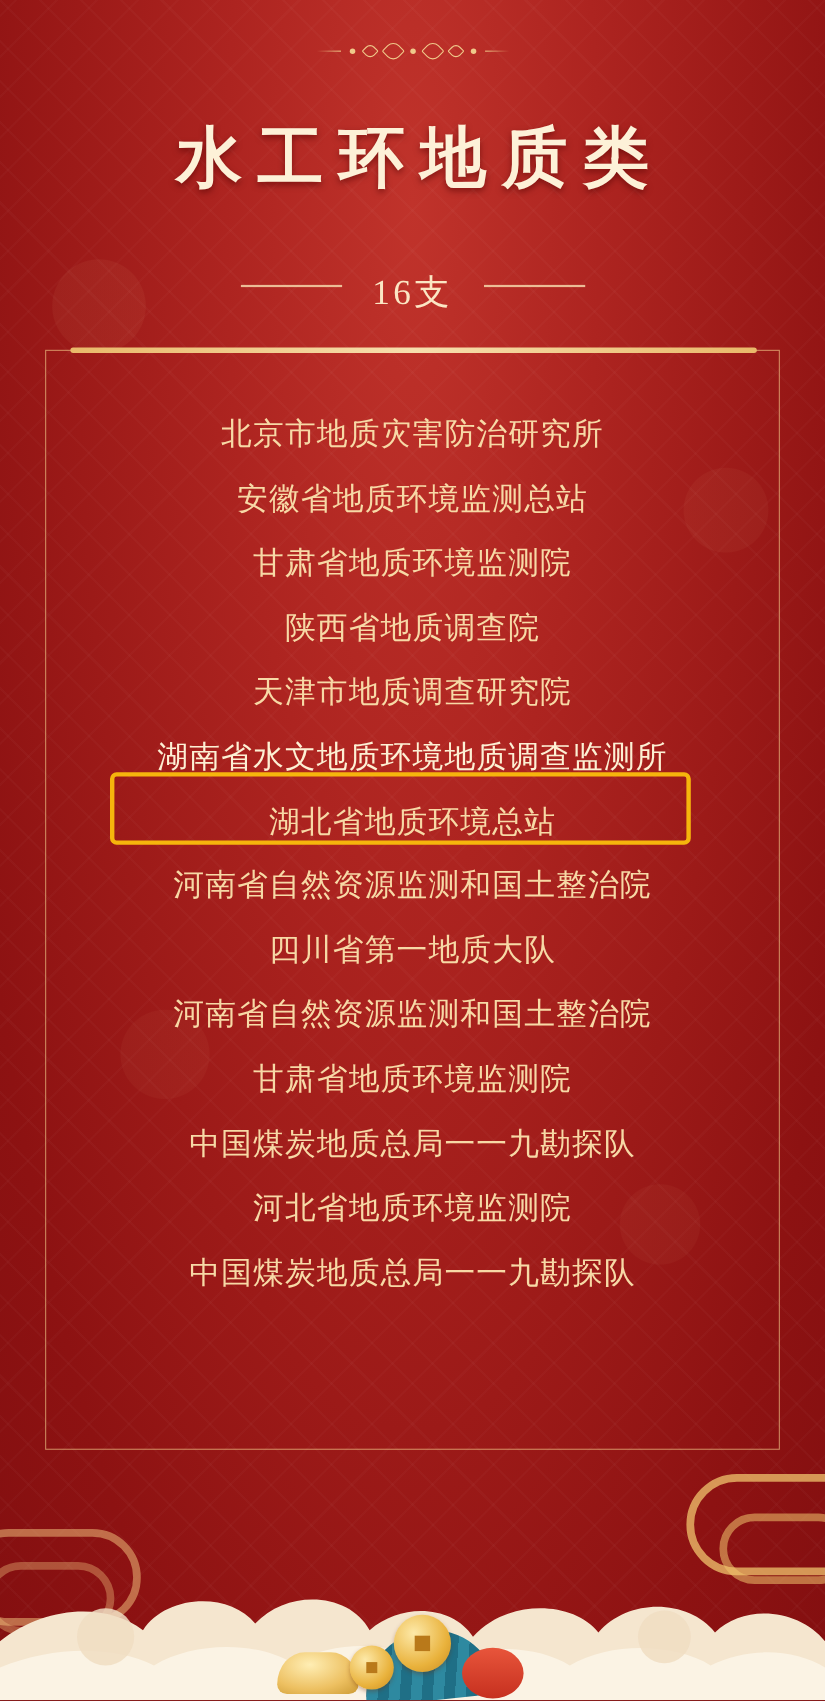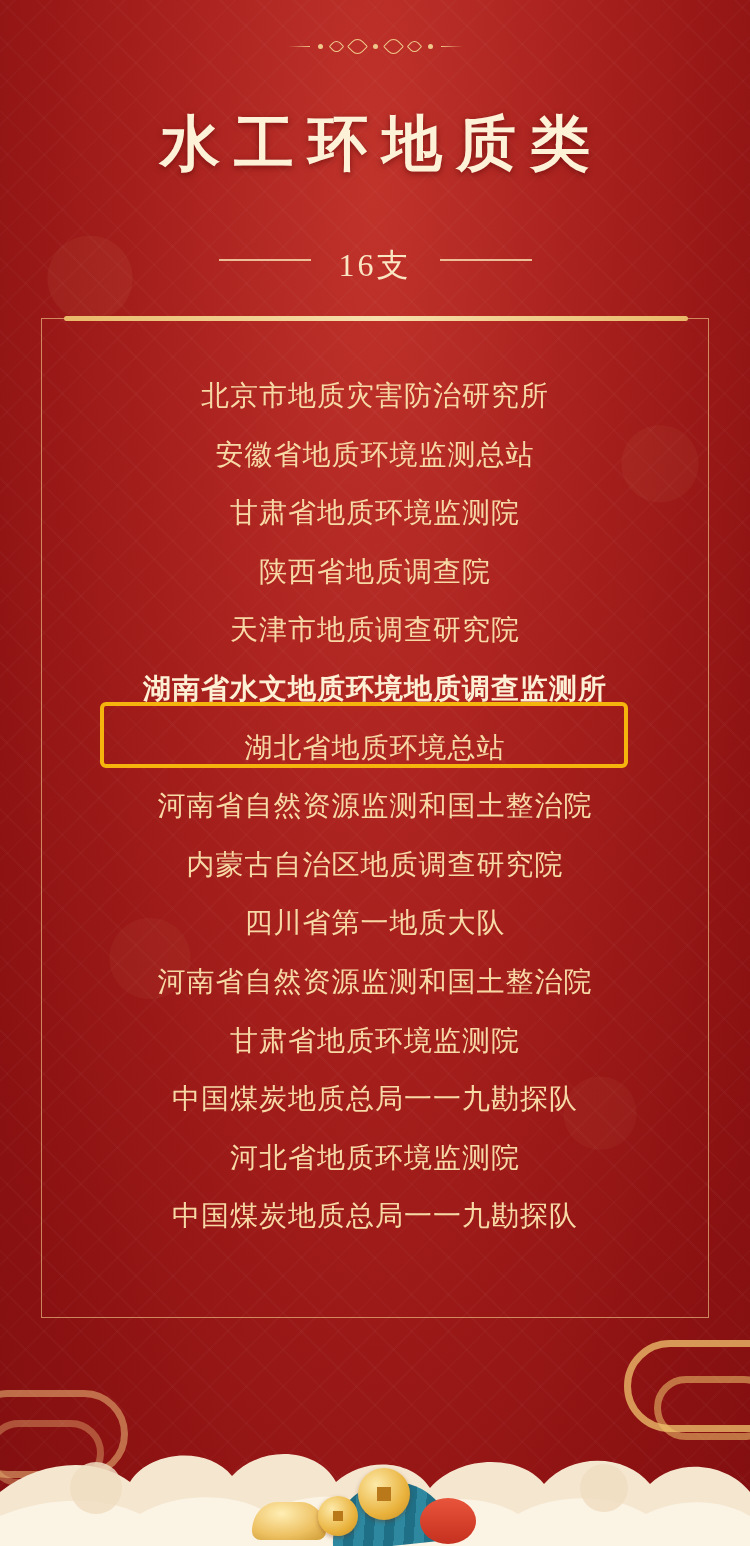--- a/index.html
+++ b/index.html
@@ -138,21 +138,21 @@
     height: 58.6px;
     line-height: 58.6px;
     text-align: center;
     font-size: 28px;
     letter-spacing: 1px;
     color: #f7d9a6;
     white-space: nowrap;
   }
   .list-item.highlight {
     color: #fdf0d4;
-    font-weight: bold;
+    font-weight: normal;
   }
   .highlight-box {
     position: absolute;
     top: 702px;
     left: 100px;
     width: 528px;
     height: 66px;
     border: 4px solid #f6b50c;
     border-radius: 6px;
     box-sizing: border-box;
@@ -268,21 +268,20 @@
     <div class="card-top-bar"></div>
     <div class="list">
       <div class="list-item">北京市地质灾害防治研究所</div>
       <div class="list-item">安徽省地质环境监测总站</div>
       <div class="list-item">甘肃省地质环境监测院</div>
       <div class="list-item">陕西省地质调查院</div>
       <div class="list-item">天津市地质调查研究院</div>
       <div class="list-item highlight">湖南省水文地质环境地质调查监测所</div>
       <div class="list-item">湖北省地质环境总站</div>
       <div class="list-item">河南省自然资源监测和国土整治院</div>
-      <div class="list-item">内蒙古自治区地质调查研究院</div>
       <div class="list-item">四川省第一地质大队</div>
       <div class="list-item">河南省自然资源监测和国土整治院</div>
       <div class="list-item">甘肃省地质环境监测院</div>
       <div class="list-item">中国煤炭地质总局一一九勘探队</div>
       <div class="list-item">河北省地质环境监测院</div>
       <div class="list-item">中国煤炭地质总局一一九勘探队</div>
     </div>
   </div>
 
   <div class="highlight-box"></div>

